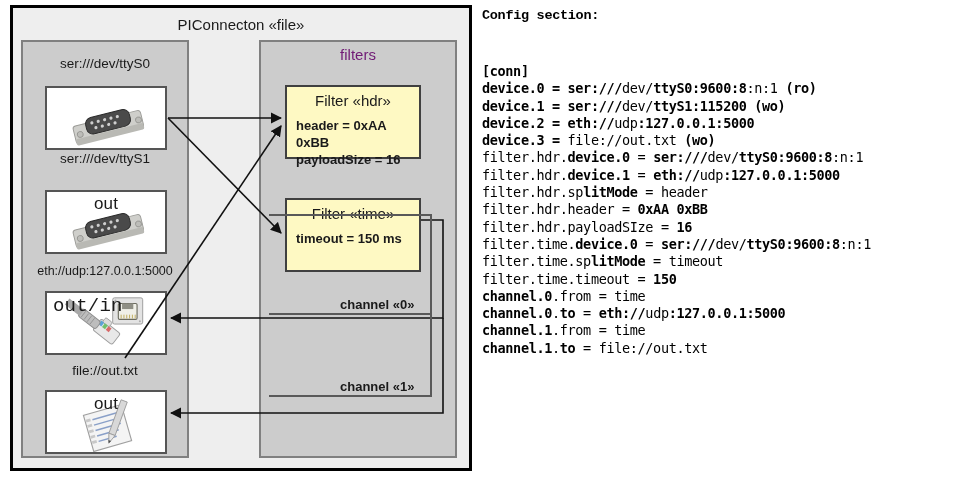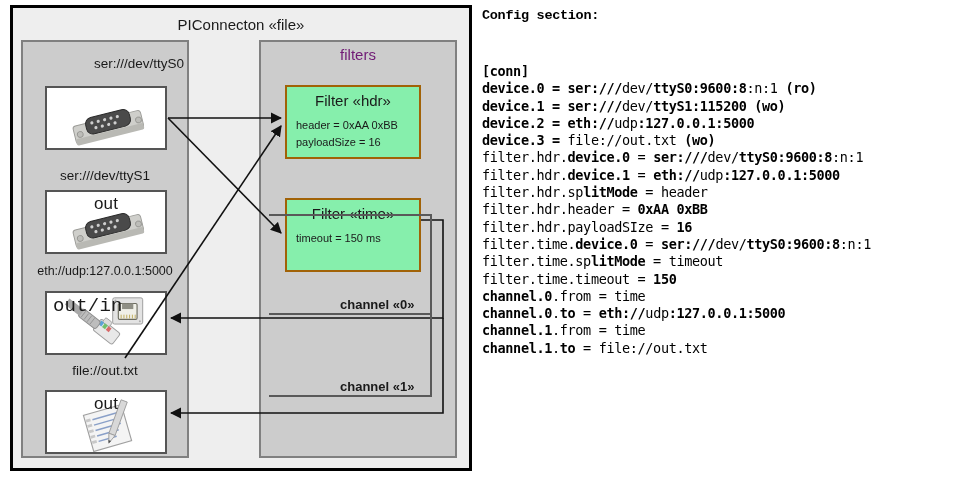--- a/index.html
+++ b/index.html
@@ -90,40 +90,41 @@
   }
   .dev-art {
     position: absolute;
     inset: 0;
     overflow: hidden;
   }
 
   
   .filter-card {
     position: absolute;
-    background: #86efac;
-    border: 2px solid #a16207;
+    background: #fef9c3;
+    border: 2px solid #404040;
     box-sizing: border-box;
   }
   .filter-card .ftitle {
     position: absolute;
     top: 5px;
     left: 0;
     width: 100%;
     text-align: center;
     font-size: 15px;
     color: #1a1a1a;
   }
   .filter-card .fprops {
     position: absolute;
     top: 30px;
     left: 9px;
-    font-size: 11px;
+    font-size: 13px;
     line-height: 17px;
     color: #1a1a1a;
+    font-weight: bold;
   }
   .channel-label {
     position: absolute;
     font-size: 13px;
     color: #1a1a1a;
     white-space: nowrap;
     font-weight: bold;
   }
 
   svg.overlay {
@@ -165,21 +166,21 @@
 </style>
 </head>
 <body>
 
 <div id="diagram">
 
   <div class="diagram-title">PIConnecton «file»</div>
 
   <div class="panel" style="left:8px; top:32px; width:168px; height:418px;"></div>
 
-  <div class="dev-label" style="left:8px; top:48px; width:168px;padding-left:34px;">ser:///dev/ttyS0</div>
+  <div class="dev-label" style="left:8px; top:48px; width:168px;">ser:///dev/ttyS0</div>
   <div class="dev-box" style="left:32px; top:78px; width:122px; height:64px;">
     <div class="dev-art">
       <svg viewBox="0 0 122 64" width="118" height="60" style="position:absolute;left:2px;top:2px;">
         <g transform="rotate(-14 61 38)">
           <rect x="24" y="30" width="74" height="19" rx="3" fill="#cfcfcb" stroke="#9a9a96" stroke-width="1"></rect>
           <rect x="38" y="25" width="48" height="18" rx="7" fill="#4a4a4a" stroke="#2a2a2a" stroke-width="1"></rect>
           <g fill="#cfcfcf">
             <circle cx="45" cy="31" r="1.7"></circle>
               <circle cx="52" cy="31" r="1.7"></circle>
             <circle cx="59" cy="31" r="1.7"></circle>
@@ -191,21 +192,21 @@
               <circle cx="69" cy="37" r="1.7"></circle>
           </g>
           <rect x="24" y="44" width="74" height="7" rx="2" fill="#b9b9b4"></rect>
           <circle cx="30" cy="40" r="3.2" fill="#bdbdb9" stroke="#8e8e8a" stroke-width="0.8"></circle>
           <circle cx="94" cy="40" r="3.2" fill="#bdbdb9" stroke="#8e8e8a" stroke-width="0.8"></circle>
         </g>
       </svg>
     </div>
   </div>
 
-  <div class="dev-label" style="left:8px; top:160px; width:168px;">ser:///dev/ttyS1</div>
+  <div class="dev-label" style="left:8px; top:143px; width:168px;">ser:///dev/ttyS1</div>
   <div class="dev-box" style="left:32px; top:182px; width:122px; height:64px;">
     <span class="dir">out</span>
     <div class="dev-art">
       <svg viewBox="0 0 122 64" width="118" height="60" style="position:absolute;left:2px;top:2px;">
         <g transform="rotate(-14 61 38)">
           <rect x="24" y="30" width="74" height="19" rx="3" fill="#cfcfcb" stroke="#9a9a96" stroke-width="1"></rect>
           <rect x="38" y="25" width="48" height="18" rx="7" fill="#4a4a4a" stroke="#2a2a2a" stroke-width="1"></rect>
           <g fill="#cfcfcf">
             <circle cx="45" cy="31" r="1.7"></circle>
               <circle cx="52" cy="31" r="1.7"></circle>

